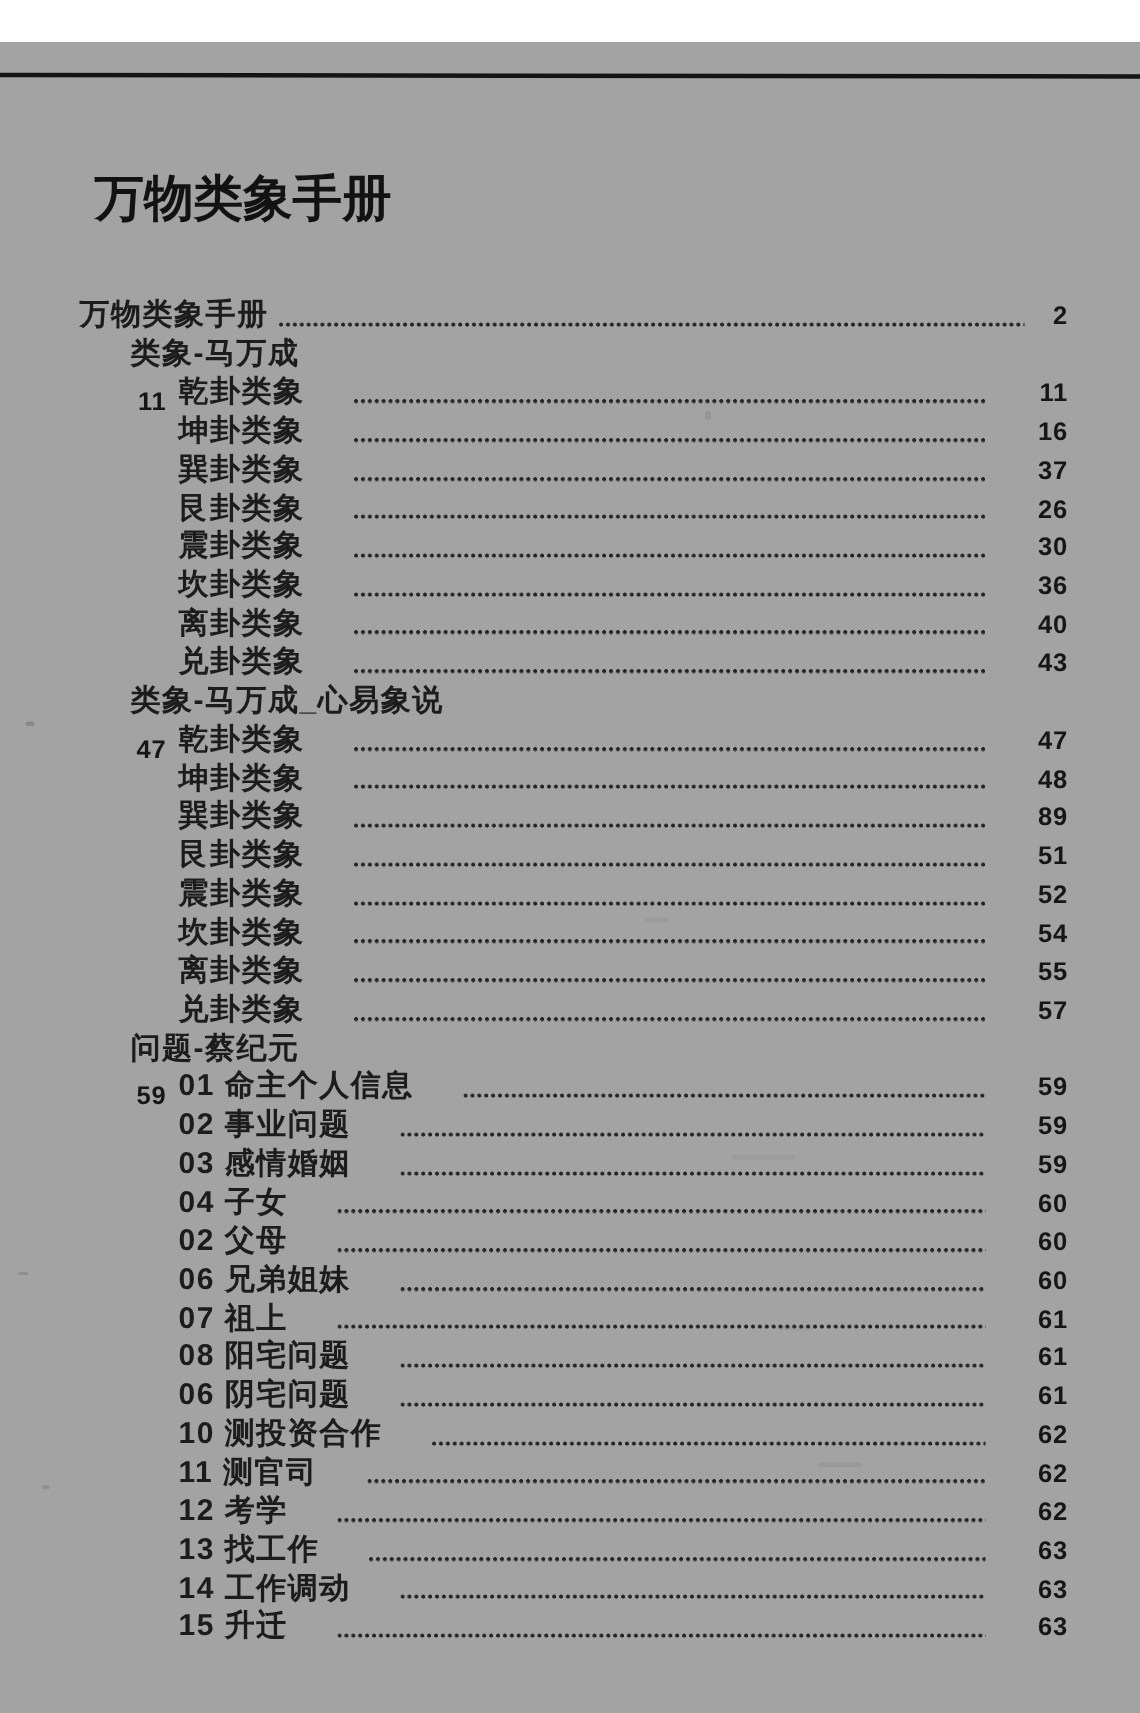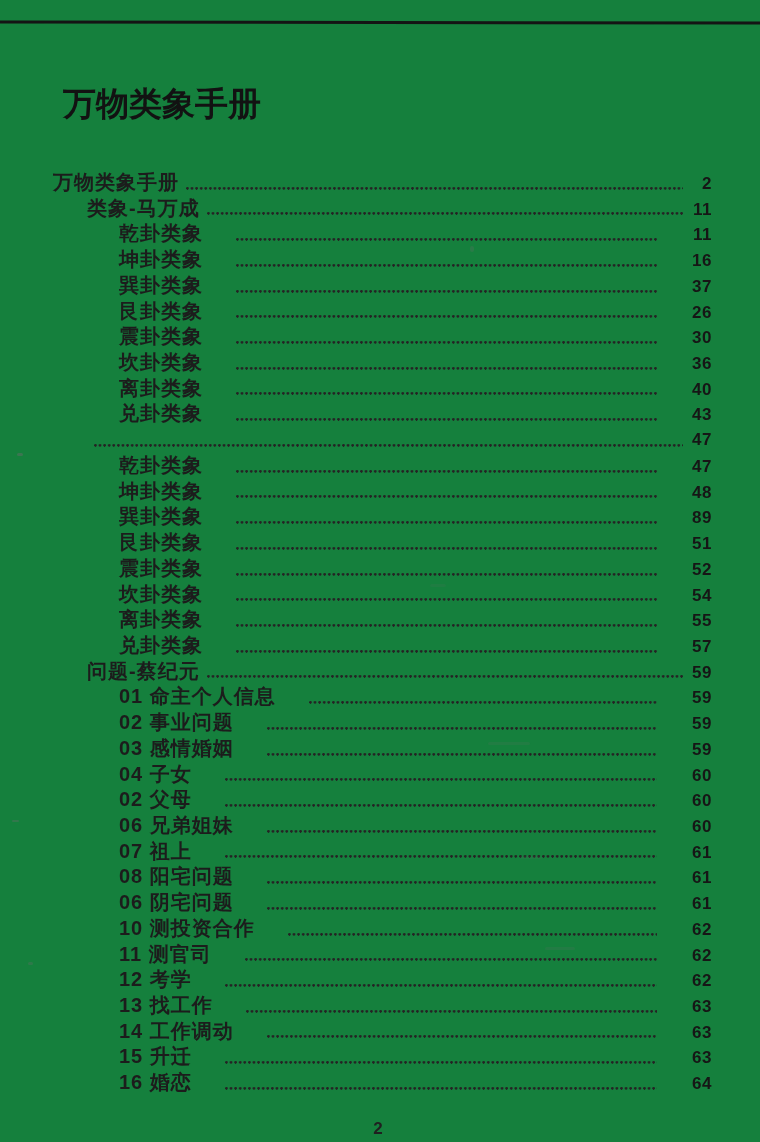--- a/index.html
+++ b/index.html
@@ -7,22 +7,23 @@
   }
   body {
     width: 760px; height: 1142px;
     background: #ffffff;
     font-family: "Liberation Sans", sans-serif;
     position: relative;
     overflow: hidden;
   }
   .page {
     position: absolute; inset: 0;
-    background: #15803d;
+    background: #a3a3a3;
     color: #1b1b1b;
+    margin-top: 28px;
   }
   
   .scan-top-line {
     position: absolute; left: -4px; top: 21px;
     width: 770px; height: 3px;
     background: #141414;
     transform: rotate(0.08deg);
     border-radius: 2px;
   }
   .doc-title {
@@ -42,21 +43,21 @@
   .toc-row {
     display: flex;
     align-items: baseline;
     height: 25.72px;
     line-height: 25.72px;
     font-size: 20px;
     font-weight: 600;
     color: #1c1c1c;
     white-space: nowrap;
   }
-  .toc-row.level-2 { padding-left: 34px; }
+  .toc-row.level-2 { padding-left: 34px; flex-direction: column; }
   .toc-row.level-3 { padding-left: 66px; gap: 26px; }
   .toc-label {
     white-space: nowrap;
     letter-spacing: 1px;
     flex: 0 0 auto;
   }
   .toc-leader {
     flex: 1 1 auto;
     align-self: flex-end;
     height: 3px;
@@ -152,20 +153,21 @@
         <span class="toc-label">离卦类象</span>
         <span class="toc-leader"></span>
         <span class="toc-page">40</span>
       </div>
       <div class="toc-row level-3">
         <span class="toc-label">兑卦类象</span>
         <span class="toc-leader"></span>
         <span class="toc-page">43</span>
       </div>
       <div class="toc-row level-2">
+        <span class="toc-label">类象-马万成_心易象说</span>
         <span class="toc-leader"></span>
         <span class="toc-page">47</span>
       </div>
       <div class="toc-row level-3">
         <span class="toc-label">乾卦类象</span>
         <span class="toc-leader"></span>
         <span class="toc-page">47</span>
       </div>
       <div class="toc-row level-3">
         <span class="toc-label">坤卦类象</span>
@@ -274,25 +276,20 @@
       </div>
       <div class="toc-row level-3">
         <span class="toc-label">14 工作调动</span>
         <span class="toc-leader"></span>
         <span class="toc-page">63</span>
       </div>
       <div class="toc-row level-3">
         <span class="toc-label">15 升迁</span>
         <span class="toc-leader"></span>
         <span class="toc-page">63</span>
-      </div>
-      <div class="toc-row level-3">
-        <span class="toc-label">16 婚恋</span>
-        <span class="toc-leader"></span>
-        <span class="toc-page">64</span>
       </div>
     </div>
 
   <div class="footer-pagenum">2</div>
 
   <div class="artifact a1"></div>
   <div class="artifact a2"></div>
   <div class="artifact a3"></div>
   <div class="artifact a4"></div>
   <div class="artifact a5"></div>

